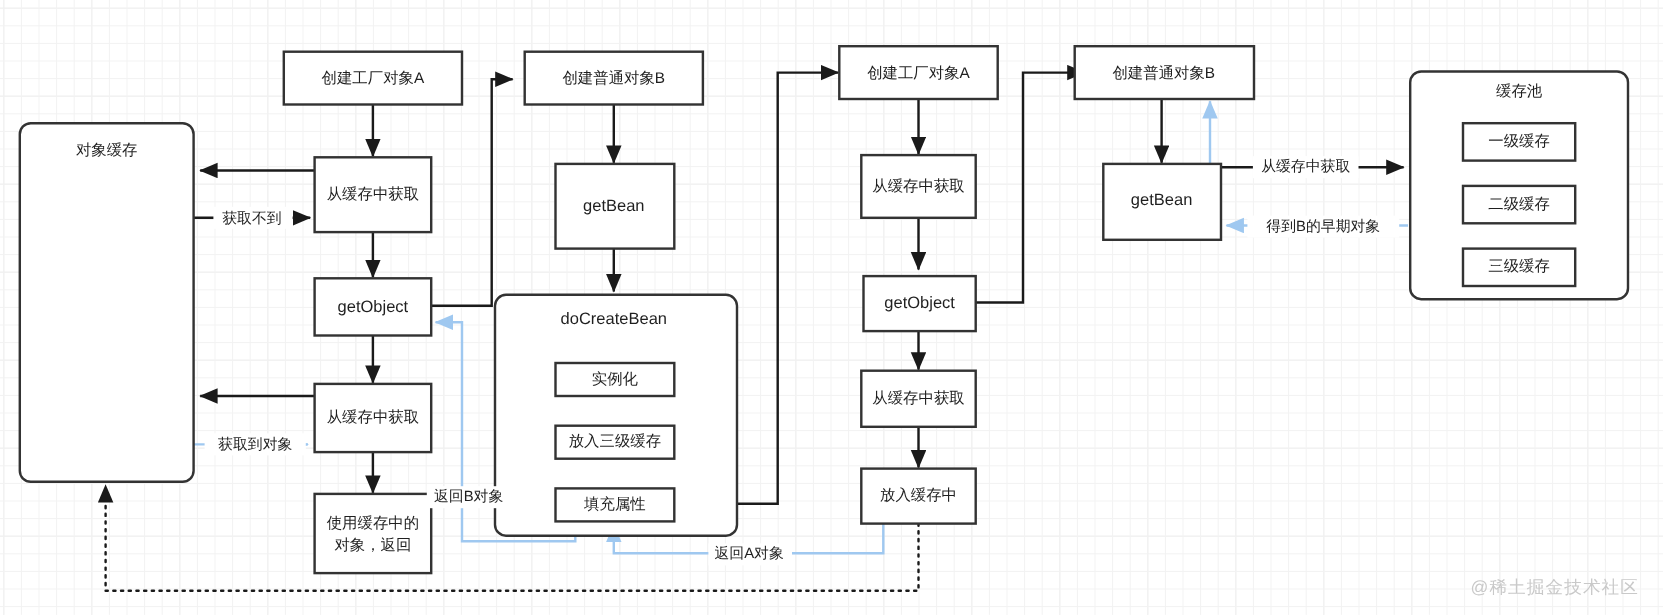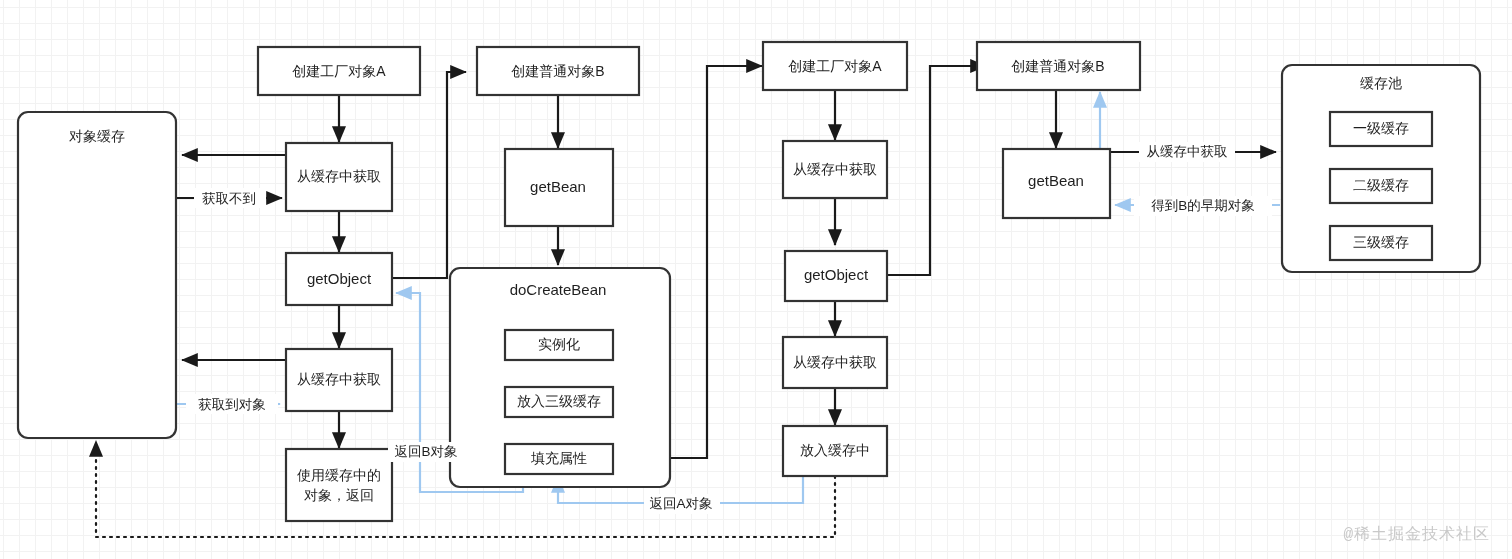--- a/index.html
+++ b/index.html
@@ -70,21 +70,21 @@
     font-family: "Liberation Sans", "DejaVu Sans", sans-serif;
     font-size: 13.5px;
     fill: #1f1f1f;
     text-anchor: middle;
     dominant-baseline: middle;
   }
   .watermark {
     position: absolute;
     right: 22px;
     bottom: 14px;
-    font-family: Liberation Mono, monospace;
+    font-family: Liberation Sans, sans-serif;
     font-size: 16px;
     color: #c9c9c9;
     letter-spacing: 1px;
     user-select: none;
   }
 </style>
 </head>
 <body>
 
 <div id="canvas">

